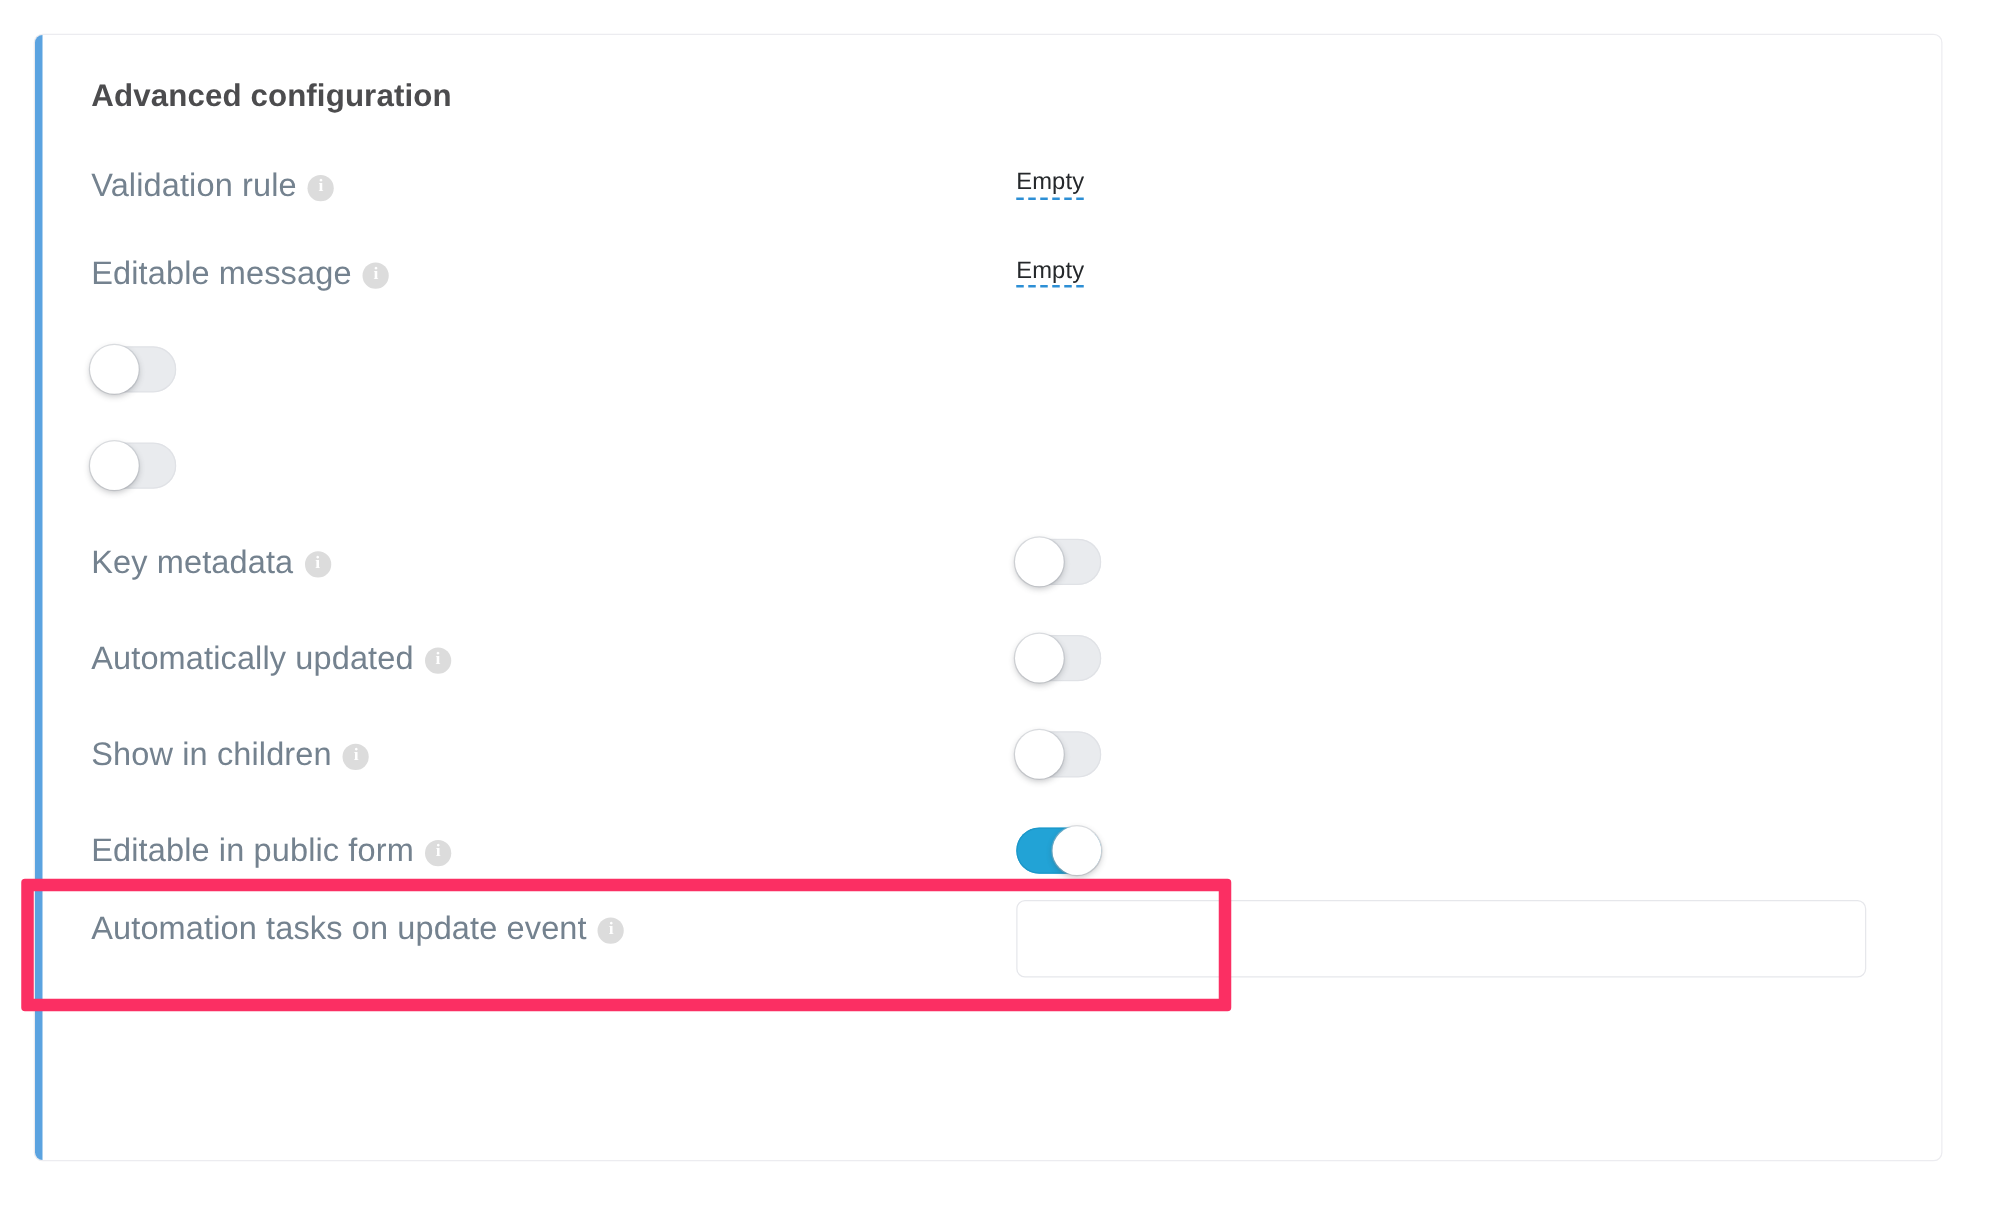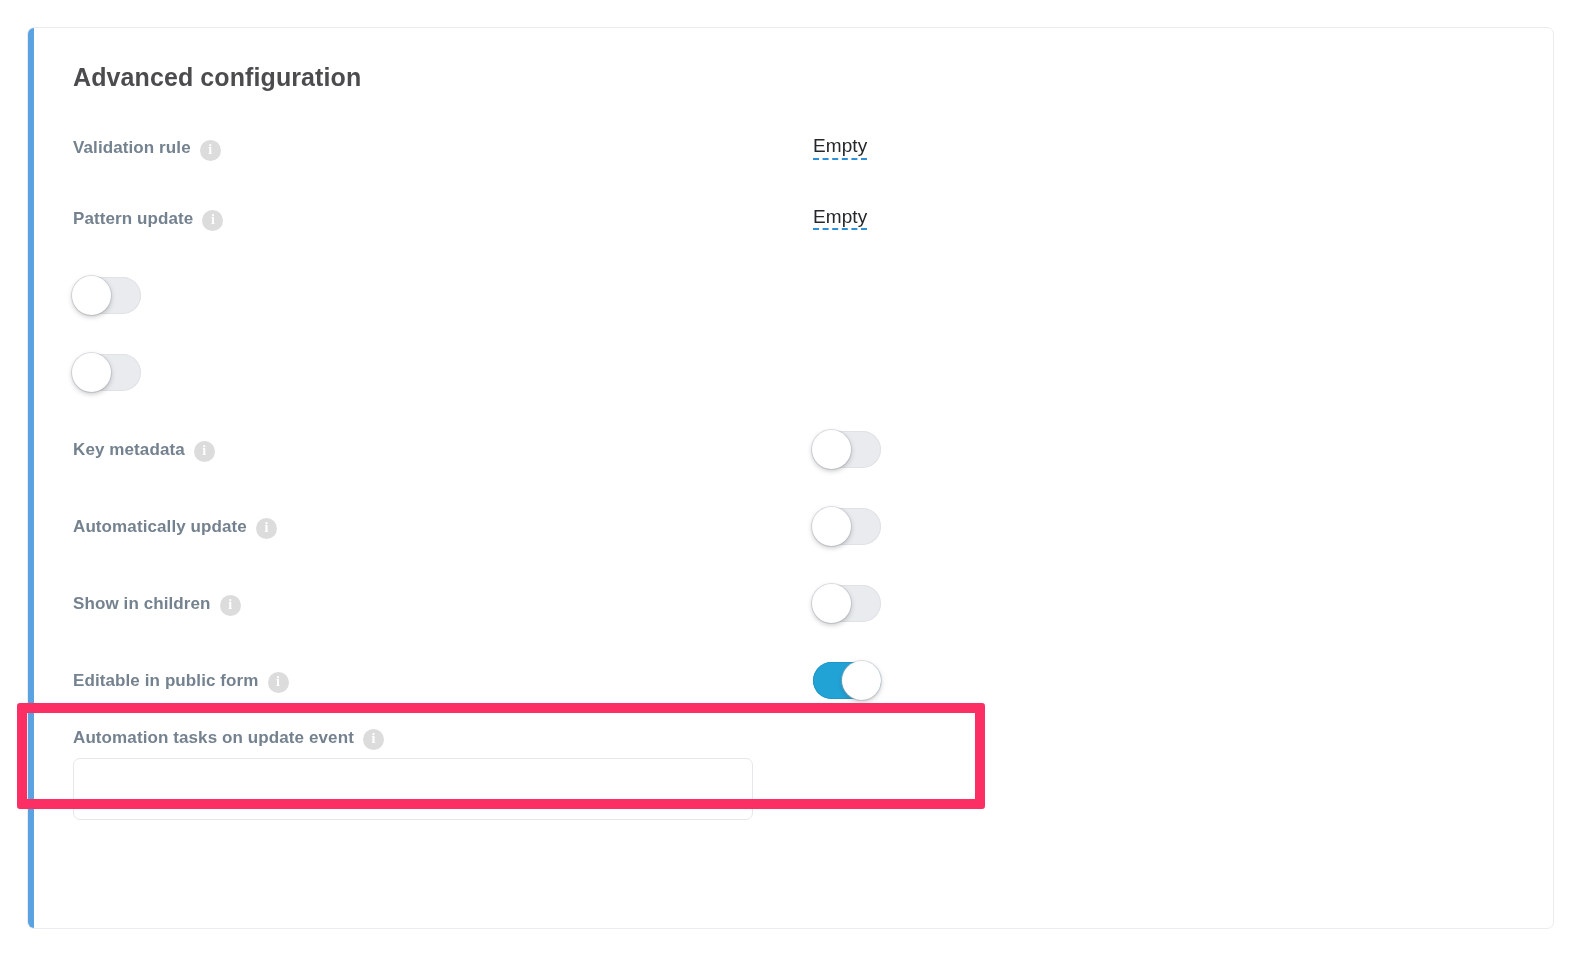--- a/index.html
+++ b/index.html
@@ -77,23 +77,23 @@
 
   .row-label {
     display: flex;
     align-items: center;
     gap: 9px;
     width: 740px;
     flex: none;
   }
 
   .label-text {
-    font-size: 17px;
+    font-size: 26px;
     color: #74828f;
-    font-weight: bold;
+    font-weight: normal;
     letter-spacing: 0.1px;
     white-space: nowrap;
   }
 
   .info-icon {
     display: inline-flex;
     align-items: center;
     justify-content: center;
     width: 21px;
     height: 21px;
@@ -172,21 +172,21 @@
     border: 1px solid #e6e7eb;
     border-radius: 7px;
     font-family: "Liberation Sans", sans-serif;
     font-size: 22px;
     color: #25282b;
     padding: 0 14px;
     outline: none;
   }
   .field-input::placeholder { color: #b6bcc4; }
 
-  .row-automation { height: 110px; align-items: flex-start; flex-direction: column; }
+  .row-automation { height: 110px; align-items: flex-start; }
   .row-automation .row-label { padding-top: 8px; }
   .row-automation .row-control { padding-top: 1px; }
 
   
   .highlight-box {
     position: absolute;
     left: 17px;
     top: 703px;
     width: 968px;
     height: 106px;
@@ -216,21 +216,21 @@
             <span class="label-text">Validation rule</span>
             <span class="info-icon"></span>
           </div>
           <div class="row-control">
             <span class="inline-empty">Empty</span>
           </div>
         </div>
 
         <div class="row">
           <div class="row-label">
-            <span class="label-text">Pattern update</span>
+            <span class="label-text">Editable message</span>
             <span class="info-icon"></span>
           </div>
           <div class="row-control">
             <span class="inline-empty">Empty</span>
           </div>
         </div>
 
         <div class="row">
           <div class="row-control">
             <div class="toggle">
@@ -258,21 +258,21 @@
           <div class="row-control">
             <div class="toggle">
               <span class="track"></span>
               <span class="knob"></span>
             </div>
           </div>
         </div>
 
         <div class="row">
           <div class="row-label">
-            <span class="label-text">Automatically update</span>
+            <span class="label-text">Automatically updated</span>
             <span class="info-icon"></span>
           </div>
           <div class="row-control">
             <div class="toggle">
               <span class="track"></span>
               <span class="knob"></span>
             </div>
           </div>
         </div>
 

